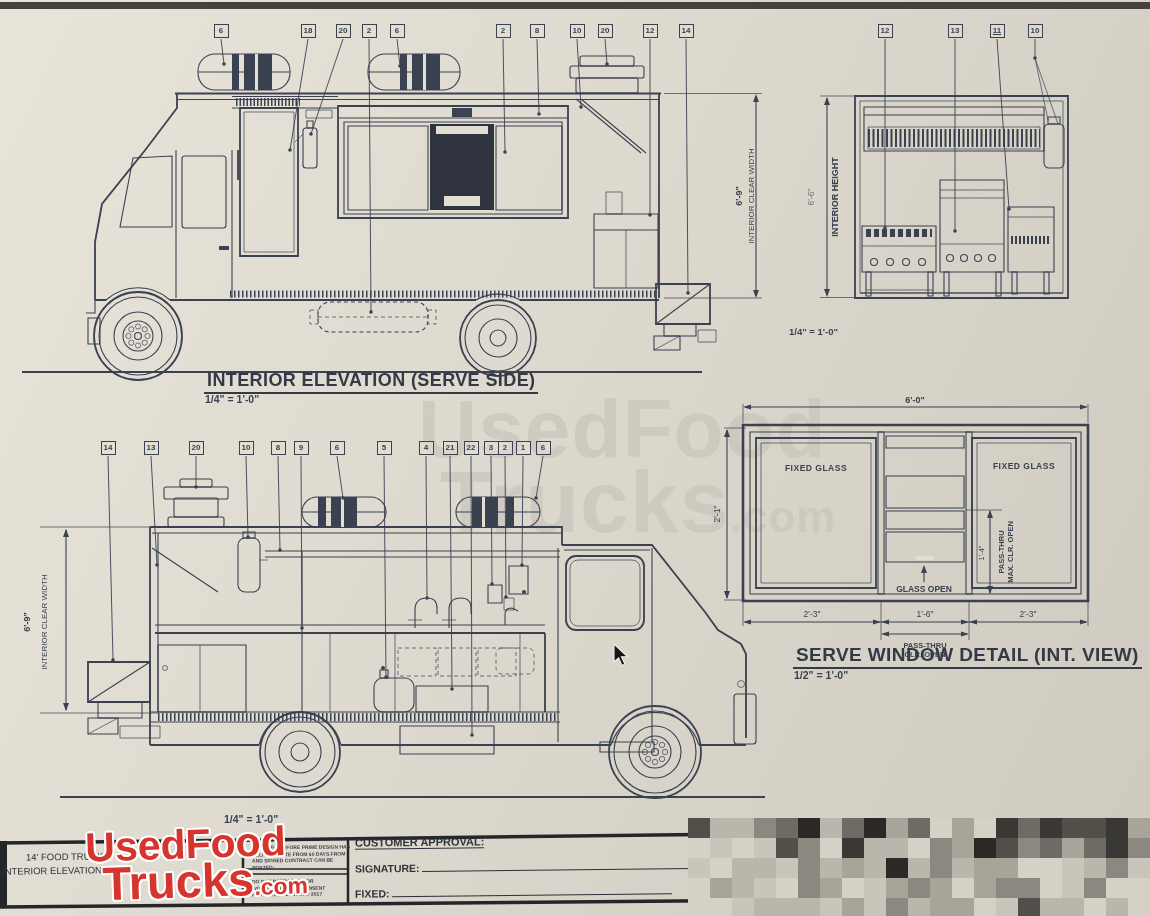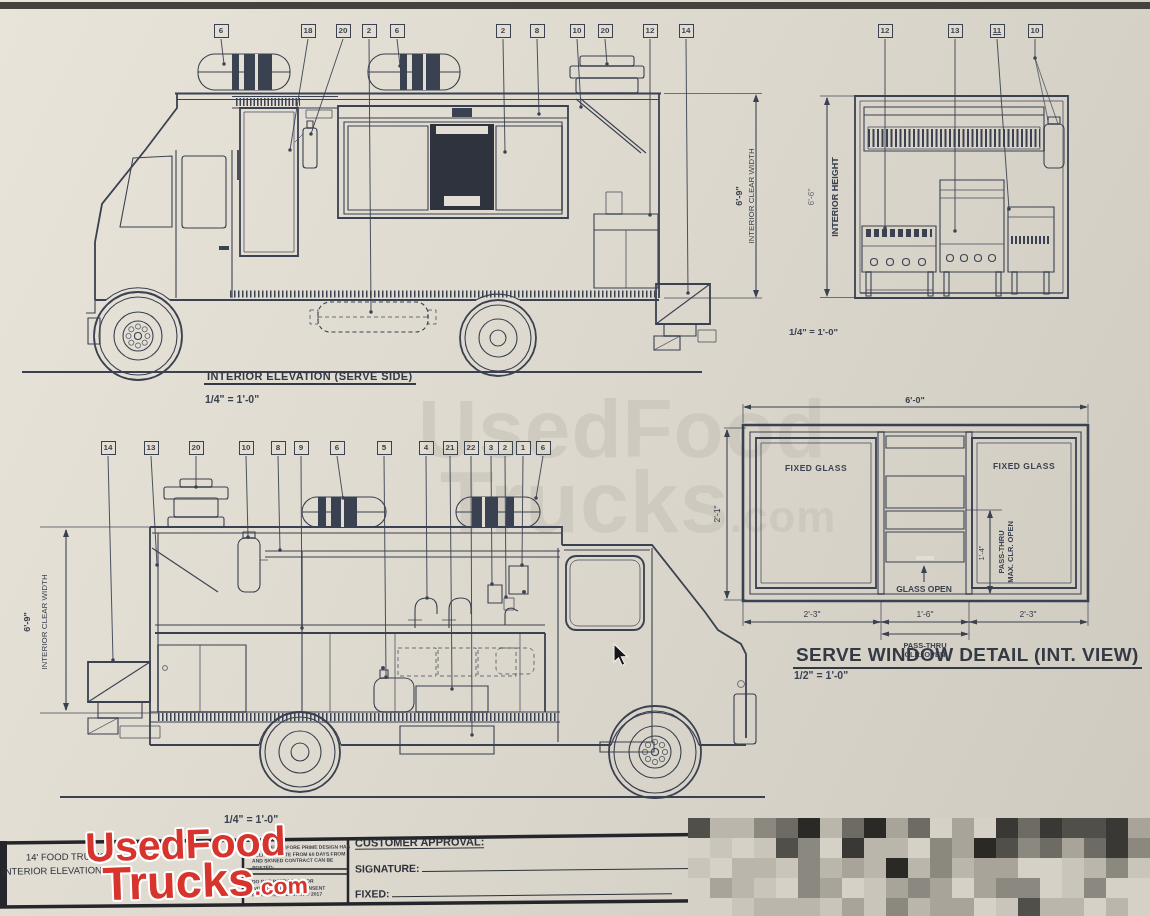--- a/index.html
+++ b/index.html
@@ -519,21 +519,21 @@
 
     <g>
       <path d="M0 843 L1150 829" stroke="#24262b" stroke-width="3.5" fill="none"></path>
       <path d="M0 907 L1150 897" stroke="#24262b" stroke-width="3.5" fill="none"></path>
       <rect x="0" y="841" width="7" height="66" fill="#24262b"></rect>
       <path d="M243 841 V906 M348 840 V905" stroke="#24262b" stroke-width="2.5" fill="none"></path>
       <path d="M243 869 H348 M243 874 H348" stroke="#24262b" stroke-width="1.5" fill="none"></path>
     </g>
   </svg>
 
-  <div class="vtitle" style="left:204px;top:370px;font-size:11px;">INTERIOR ELEVATION (SERVE SIDE)</div>
+  <div class="vtitle" style="left:204px;top:370px;font-size:18px;">INTERIOR ELEVATION (SERVE SIDE)</div>
   <div class="vscale" style="left:205px;top:393px;font-size:10.5px;">1/4" = 1'-0"</div>
 
   <div class="vscale" style="left:789px;top:326px;font-size:9.5px;">1/4" = 1'-0"</div>
 
   <div class="vtitle" style="left:793px;top:644px;font-size:19px;">SERVE WINDOW DETAIL (INT. VIEW)</div>
   <div class="vscale" style="left:794px;top:669px;font-size:10.5px;">1/2" = 1'-0"</div>
 
   <div class="vscale" style="left:224px;top:813px;font-size:10.5px;">1/4" = 1'-0"</div>
 
   <div id="tblock">

